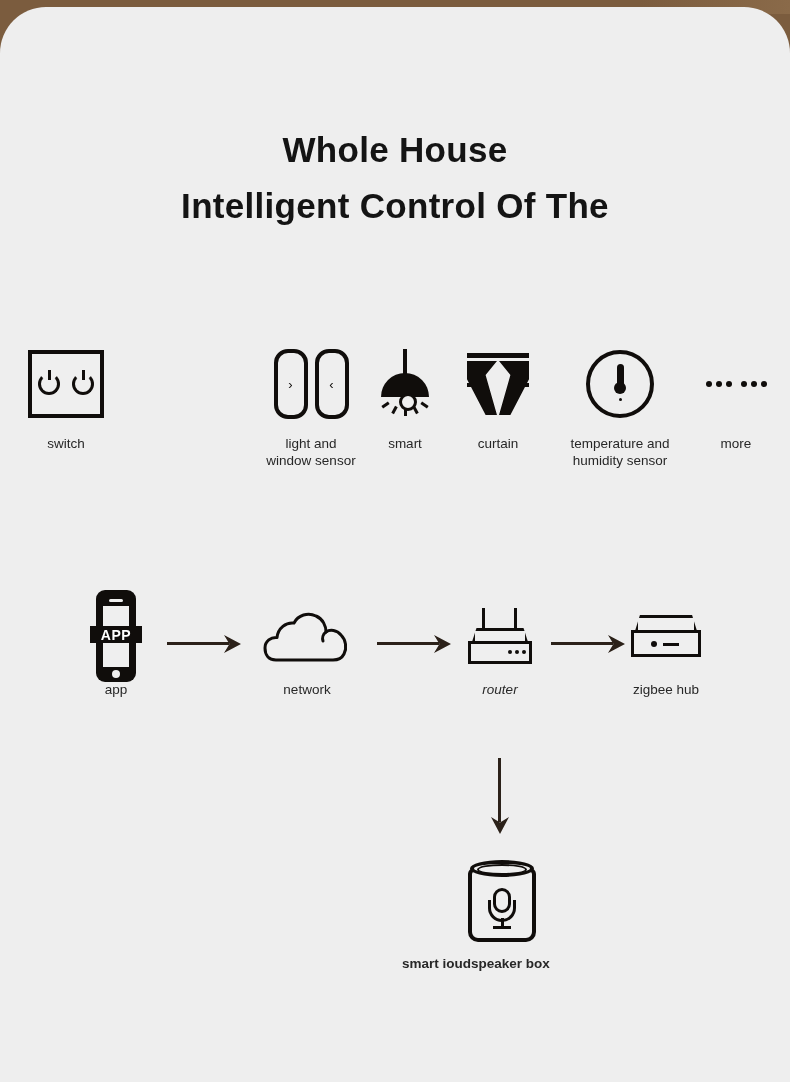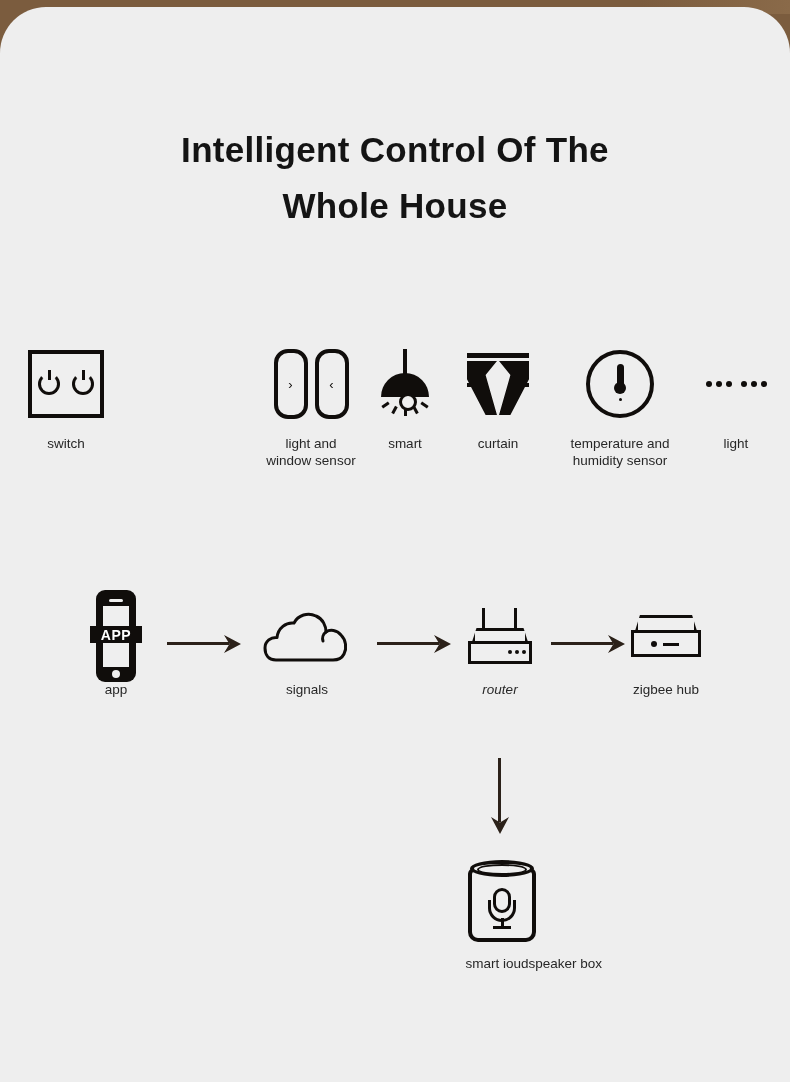--- a/index.html
+++ b/index.html
@@ -338,21 +338,21 @@
     width: 3px; background: #2b2119;
   }
   .arrow-v .head {
     position: absolute; left: 0; bottom: 0;
     width: 18px; height: 17px;
     background: #2b2119;
     clip-path: polygon(0 0, 50% 100%, 100% 0, 50% 32%);
   }
 
   
-  .speaker-node { position: absolute; text-align: right; }
+  .speaker-node { position: absolute; text-align: left; font-weight: bold; }
   .ic-speaker { width: 68px; height: 82px; position: relative; margin: 0 auto; }
   .sp-body {
     position: absolute; left: 0; top: 8px;
     width: 68px; height: 74px;
     border: 4px solid #100d0b;
     box-sizing: border-box;
     border-radius: 6px 6px 10px 10px;
     background: #efefef;
   }
   .sp-lid {
@@ -405,22 +405,22 @@
 
 <div class="page">
 
   <div class="banner">
     <div class="banner-taper"></div>
   </div>
 
   <div class="panel"></div>
 
   <div class="title">
+    <div>Whole  House</div>
     <div>Intelligent  Control  Of The</div>
-    <div>Whole  House</div>
   </div>
 
   <div class="device-row">
 
     <div class="device" style="left:16px; top:0; width:100px;">
       <div class="glyph">
         <div class="ic-switch">
           <div class="pwr"></div>
           <div class="pwr"></div>
         </div>
@@ -493,21 +493,21 @@
               <i></i>
               <i></i>
             </div>
           <div class="dotgrp">
               <i></i>
               <i></i>
               <i></i>
             </div>
         </div>
       </div>
-      <div class="caption">light</div>
+      <div class="caption">more</div>
     </div>
 
   </div>
 
   <div class="flow">
 
     <div class="node" style="left:66px; top:0; width:100px;">
       <div class="glyph">
         <div class="ic-phone">
           <div class="ph-body"></div>
@@ -530,21 +530,21 @@
 
     <div class="node" style="left:252px; top:0; width:110px;">
       <div class="glyph">
         <div class="ic-cloud">
           <svg width="88" height="52" viewBox="0 0 88 52" fill="none" aria-hidden="true">
             <path d="M13 50 C5 50 2 44 2 38 C2 31 8 27 14 27.5 C15 18 23 12 31 13 C35 5 45 2 53 6 C60 9 63 16 63 22 C67 19 74 20 78 25 C83 30 84 38 81 44 C79 48 75 50 70 50 Z" stroke="#100d0b" stroke-width="3" fill="#efefef" stroke-linejoin="round"></path>
             <path d="M63 22 C60 24 59 28 60 31" stroke="#100d0b" stroke-width="3" fill="none" stroke-linecap="round"></path>
           </svg>
         </div>
       </div>
-      <div class="caption">signals</div>
+      <div class="caption">network</div>
     </div>
 
     <div class="arrow-h" style="left:377px; top:45px; width:74px;">
       <div class="shaft" style="width:62px;"></div>
       <div class="head"></div>
     </div>
 
     <div class="node" style="left:452px; top:0; width:96px;font-style:italic;">
       <div class="glyph">
         <div class="ic-router">

